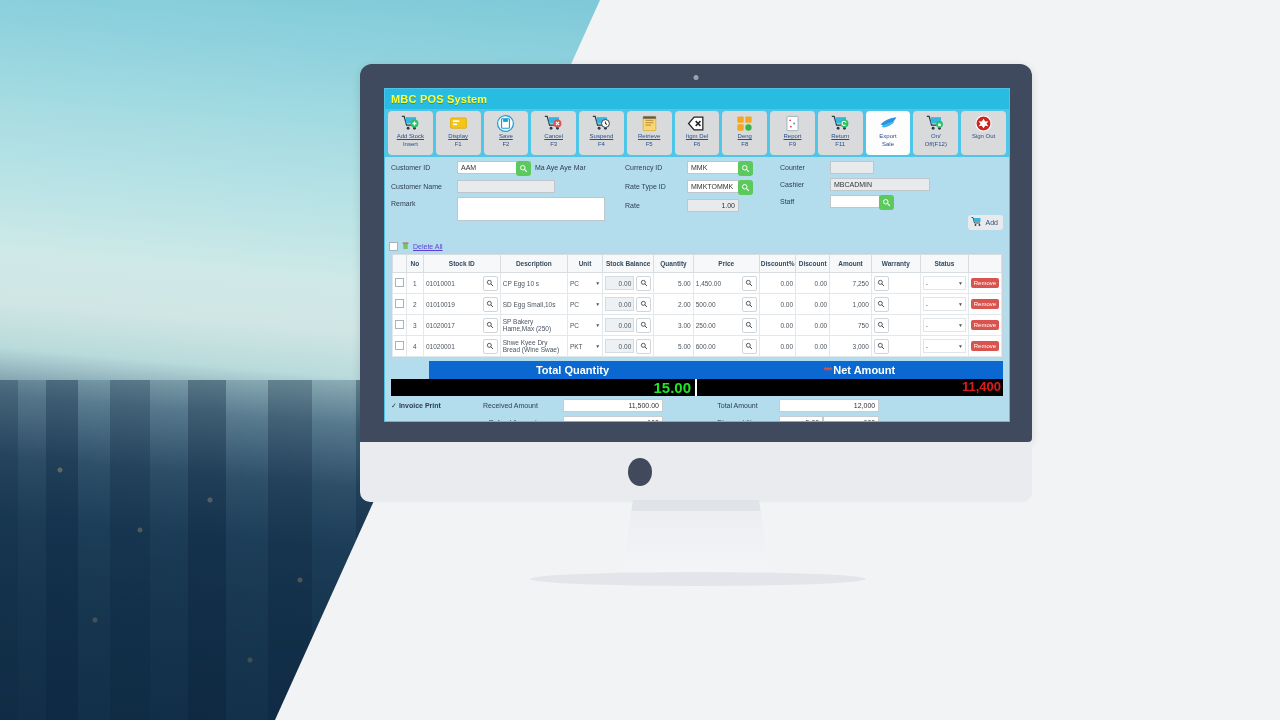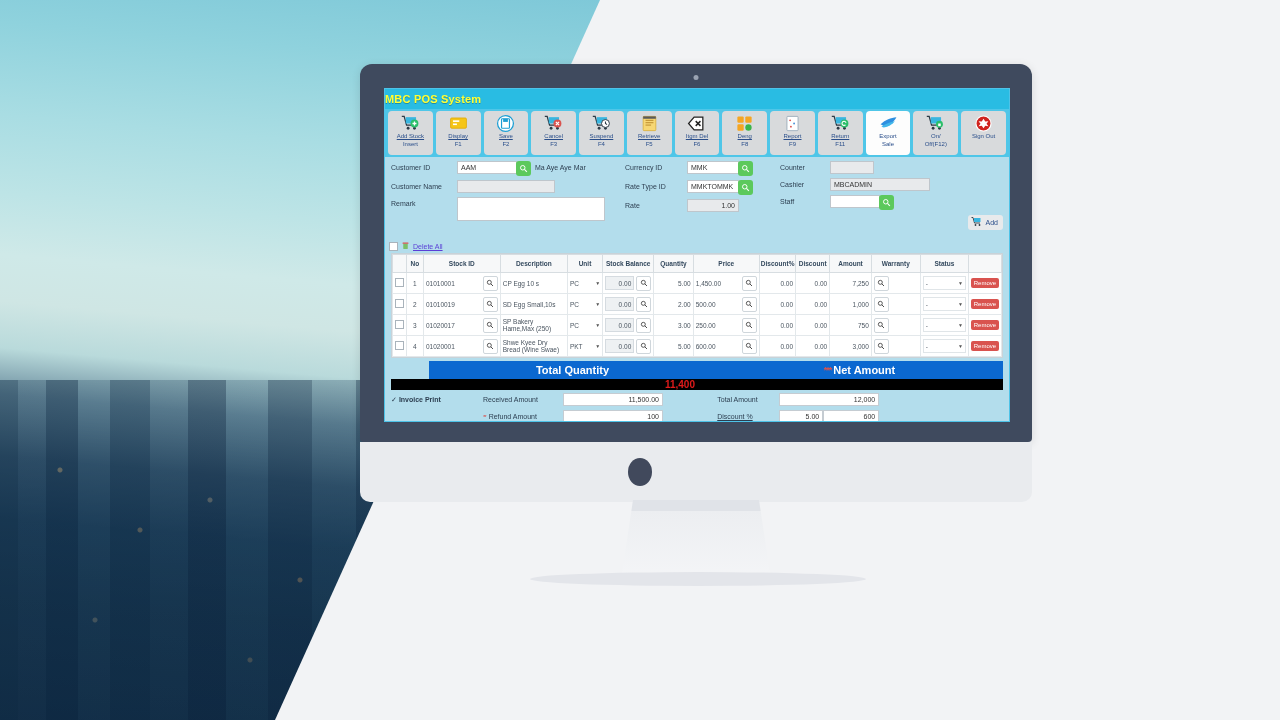--- a/index.html
+++ b/index.html
@@ -84,21 +84,21 @@
   
   #screen{
     position:absolute;left:384px;top:88px;width:624px;height:332px;
     overflow:hidden;background:#b3ddec;
     border:1px solid #4ec3e8;
     font-size:7px;color:#2b3a45;
   }
   
   #titlebar{
     height:20px;background:#29bce3;display:flex;align-items:center;
-    padding-left:0;
+    padding-left:6px;
   }
   #titlebar .title{
     font-size:11px;font-weight:bold;color:#ffff33;
     text-shadow:0 1px 0 rgba(0,0,0,.25);letter-spacing:.2px;
   }
   
   #toolbar{
     height:44px;background:#4fc6e8;display:flex;align-items:stretch;
     padding:2px 3px;gap:3px;
   }
@@ -181,21 +181,21 @@
   }
   #banner .bl.q{width:50%;margin-left:38px;}
   #banner .bl.n{width:50%;}
   #banner .star{color:#d9534f;font-size:9px;margin-right:2px;letter-spacing:-1px;}
   #values{margin:0 6px;display:flex;background:#000;}
   #values .vq{
     width:50%;color:#1ee81e;font-size:15px;font-weight:bold;text-align:right;
     padding-right:4px;border-right:2px solid #fff;box-sizing:border-box;
   }
   #values .vn{
-    width:50%;color:#e01b1b;font-size:10px;font-weight:bold;text-align:right;
+    width:50%;color:#e01b1b;font-size:13px;font-weight:bold;text-align:right;
     padding-right:2px;box-sizing:border-box;
   }
 
   
   #bottom{display:flex;padding:3px 6px 0 6px;}
   #bl{width:52%;}
   #br{width:48%;padding-left:8px;box-sizing:border-box;}
   .brow{display:flex;align-items:center;margin-bottom:4px;}
   .blab{font-size:7px;color:#2c3e50;}
   .binput{
@@ -829,20 +829,21 @@
   </div>
 
   <div id="banner">
     <div class="bl q">Total Quantity</div>
     <div class="bl n">
       <span class="star">***</span>
       <span>Net Amount</span>
     </div>
   </div>
   <div id="values">
+    <div class="vq">15.00</div>
     <div class="vn">11,400</div>
   </div>
 
   <div id="bottom">
     <div id="bl">
       <div class="brow">
         <span id="invprint">
           <span class="tick">✓</span>
           <span class="lab">Invoice Print</span>
         </span>

